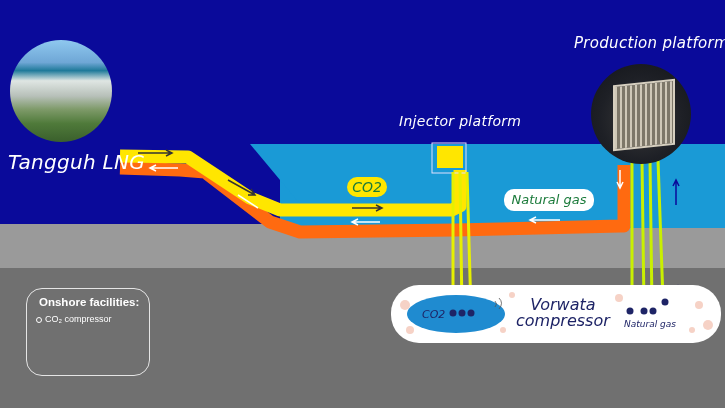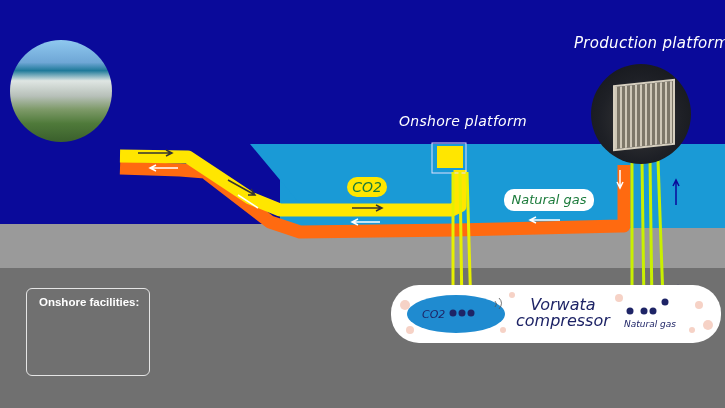--- a/index.html
+++ b/index.html
@@ -17,21 +17,21 @@
   .pill { position: absolute; border-radius: 10px; font-style: italic; white-space: nowrap; text-align: center; }
   .pill-co2 { left: 347px; top: 177px; width: 40px; height: 20px; line-height: 20px; background: #ffe600; color: #1a7a3a; font-size: 14px; border-radius: 10px; }
   .pill-ng { left: 504px; top: 189px; width: 90px; height: 22px; line-height: 22px; background: #fff; color: #1a7a3a; font-size: 13px; }
   .circle-photo { position: absolute; border-radius: 50%; overflow: hidden; }
   .photo-lng { left: 10px; top: 40px; width: 102px; height: 102px;
     background: linear-gradient(#8fc8ef 0%, #6fa7d6 22%, #1f7a9a 30%, #dfe6e3 40%, #b7c0b9 55%, #7e9a69 68%, #4f7a3a 82%, #3a5f2c 100%); }
   .photo-prod { left: 591px; top: 64px; width: 100px; height: 100px;
     background: radial-gradient(circle at 50% 55%, #3a3a3a 0%, #1e2026 55%, #121418 100%); }
   .platform-art { position: absolute; left: 22px; top: 18px; width: 58px; height: 62px;
     background: repeating-linear-gradient(90deg, #cfc8b8 0 2px, #7d7769 2px 5px); border: 2px solid #d6cfbf; transform: skewY(-6deg); }
-  .facilities { position: absolute; left: 26px; top: 288px; width: 122px; height: 86px; border: 1px solid #e5e5e5; border-radius: 6px; color: #fff; font-family: "Liberation Sans", sans-serif; }
+  .facilities { position: absolute; left: 26px; top: 288px; width: 122px; height: 86px; border: 1px solid #e5e5e5; border-radius: 16px; color: #fff; font-family: "Liberation Sans", sans-serif; }
   .facilities h4 { margin: 0; position: absolute; left: 12px; top: 7px; font-size: 11.5px; font-weight: bold; }
   .facilities ul { list-style: none; margin: 0; padding: 0; position: absolute; left: 9px; top: 25px; font-size: 9px; line-height: 11px; }
   .facilities li { position: relative; padding-left: 9px; margin-bottom: 2px; }
   .facilities li::before { content: ""; position: absolute; left: 0; top: 3px; width: 4px; height: 4px; border: 1px solid #fff; border-radius: 50%; }
   .reservoir { position: absolute; left: 391px; top: 285px; width: 330px; height: 58px; background: #fff; border-radius: 28px; }
   .res-name { position: absolute; left: 516px; top: 297px; color: #1e2466; font-style: italic; font-size: 16px; line-height: 16px; text-align: center; }
   .res-co2 { position: absolute; left: 422px; top: 308px; color: #1e2466; font-style: italic; font-size: 11px; }
   .res-ng { position: absolute; left: 624px; top: 319px; color: #1e2466; font-style: italic; font-size: 9px; }
 </style>
 </head>
@@ -83,29 +83,31 @@
       <path d="M676,205 L676,180 M673,186 L676,180 L679,186"></path>
       <path d="M678,300 L678,286 M675,291 L678,286 L681,291"></path>
     </g>
   </svg>
 
   <div class="circle-photo photo-lng"></div>
   <div class="circle-photo photo-prod">
     <div class="platform-art"></div>
   </div>
 
+  <div class="hand label-lng">Tangguh LNG</div>
   <div class="hand label-prod">Production platform</div>
-  <div class="hand label-inj">Onshore platform</div>
+  <div class="hand label-inj">Injector platform</div>
 
   <div class="pill pill-co2">CO2</div>
   <div class="pill pill-ng">Natural gas</div>
 
   <div class="facilities">
     <h4>Onshore facilities:</h4>
     <ul>
+      <li>CO₂ compressor</li>
     </ul>
   </div>
 
   <div class="reservoir"></div>
   <svg class="art" width="725" height="408" viewBox="0 0 725 408">
     <g fill="#f6d2c6">
       <circle cx="405" cy="305" r="5"></circle>
         <circle cx="410" cy="330" r="4"></circle>
         <circle cx="512" cy="295" r="3"></circle>
       <circle cx="503" cy="330" r="3"></circle>

